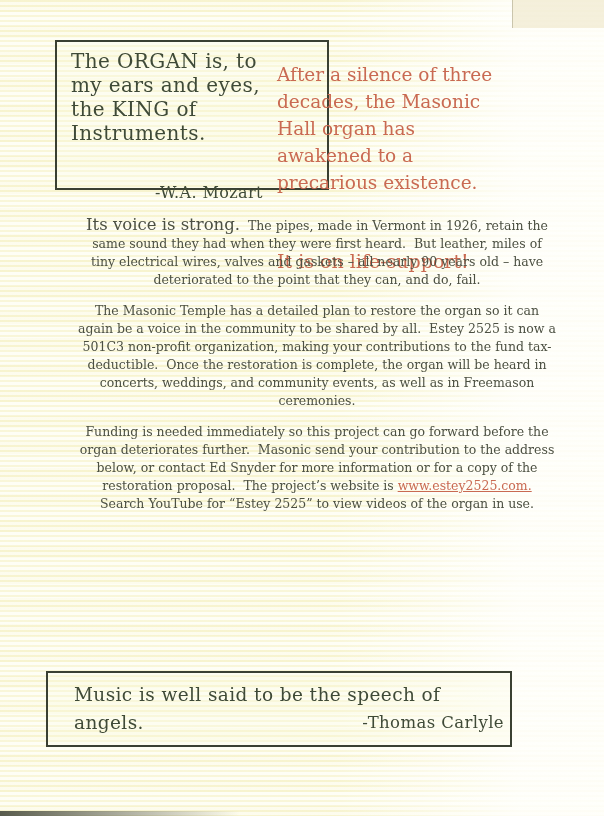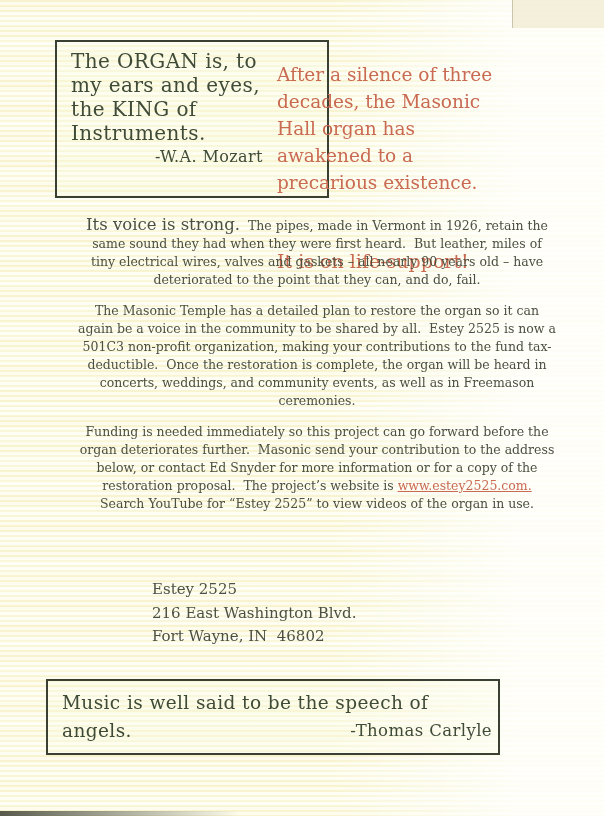--- a/index.html
+++ b/index.html
@@ -31,38 +31,38 @@
   }
   
   .quote-box {
     position: absolute;
     border: 2px solid #3a4032;
     color: #3f4a37;
     background: rgba(252,250,228,0.25);
   }
   .quote-box.top {
     left: 55px; top: 40px; width: 256px; height: 135px;
-    padding: 7px 0 12px 14px;
+    padding: 7px 0 4px 14px;
     font-size: 20px; line-height: 24px;
     letter-spacing: 0.4px;
     white-space: pre-line;
   }
   .quote-box.top .attrib {
     display: block;
     font-size: 16px;
     padding-left: 84px;
     line-height: 24px;
+    margin-top: 36px;
   }
   .quote-box.bottom {
     left: 46px; top: 671px; width: 422px; height: 64px;
-    padding: 8px 14px 0 14px;
+    padding: 8px 14px 0 26px;
     font-size: 18.5px; line-height: 28px;
     letter-spacing: 0.4px;
     white-space: pre-line;
-    margin-top: 8px;
   }
   .quote-box.bottom .attrib {
     position: absolute; right: 6px; top: 36px;
     font-size: 16.5px;
   }
   
   .headline {
     position: absolute; left: 277px; top: 34px; width: 320px;
     color: #c96a52;
     font-size: 18.5px; line-height: 27px;
@@ -133,20 +133,17 @@
 deductible.  Once the restoration is complete, the organ will be heard in
 concerts, weddings, and community events, as well as in Freemason
 ceremonies.</p>
     <p><span>Funding is needed immediately so this project can go forward before the
 organ deteriorates further.  Masonic send your contribution to the address
 below, or contact Ed Snyder for more information or for a copy of the
 restoration proposal.  The project’s website is </span><a class="site-link">www.estey2525.com.</a><span>
 Search YouTube for “Estey 2525” to view videos of the organ in use.</span></p>
   </div>
 
-  <div class="address">Estey 2525
-216 East Washington Blvd.
-Fort Wayne, IN  46802</div>
 
   <div class="quote-box bottom"><span>Music is well said to be the speech of
 angels.</span><span class="attrib">-Thomas Carlyle</span></div>
 
 </div>
 
 </body></html>

